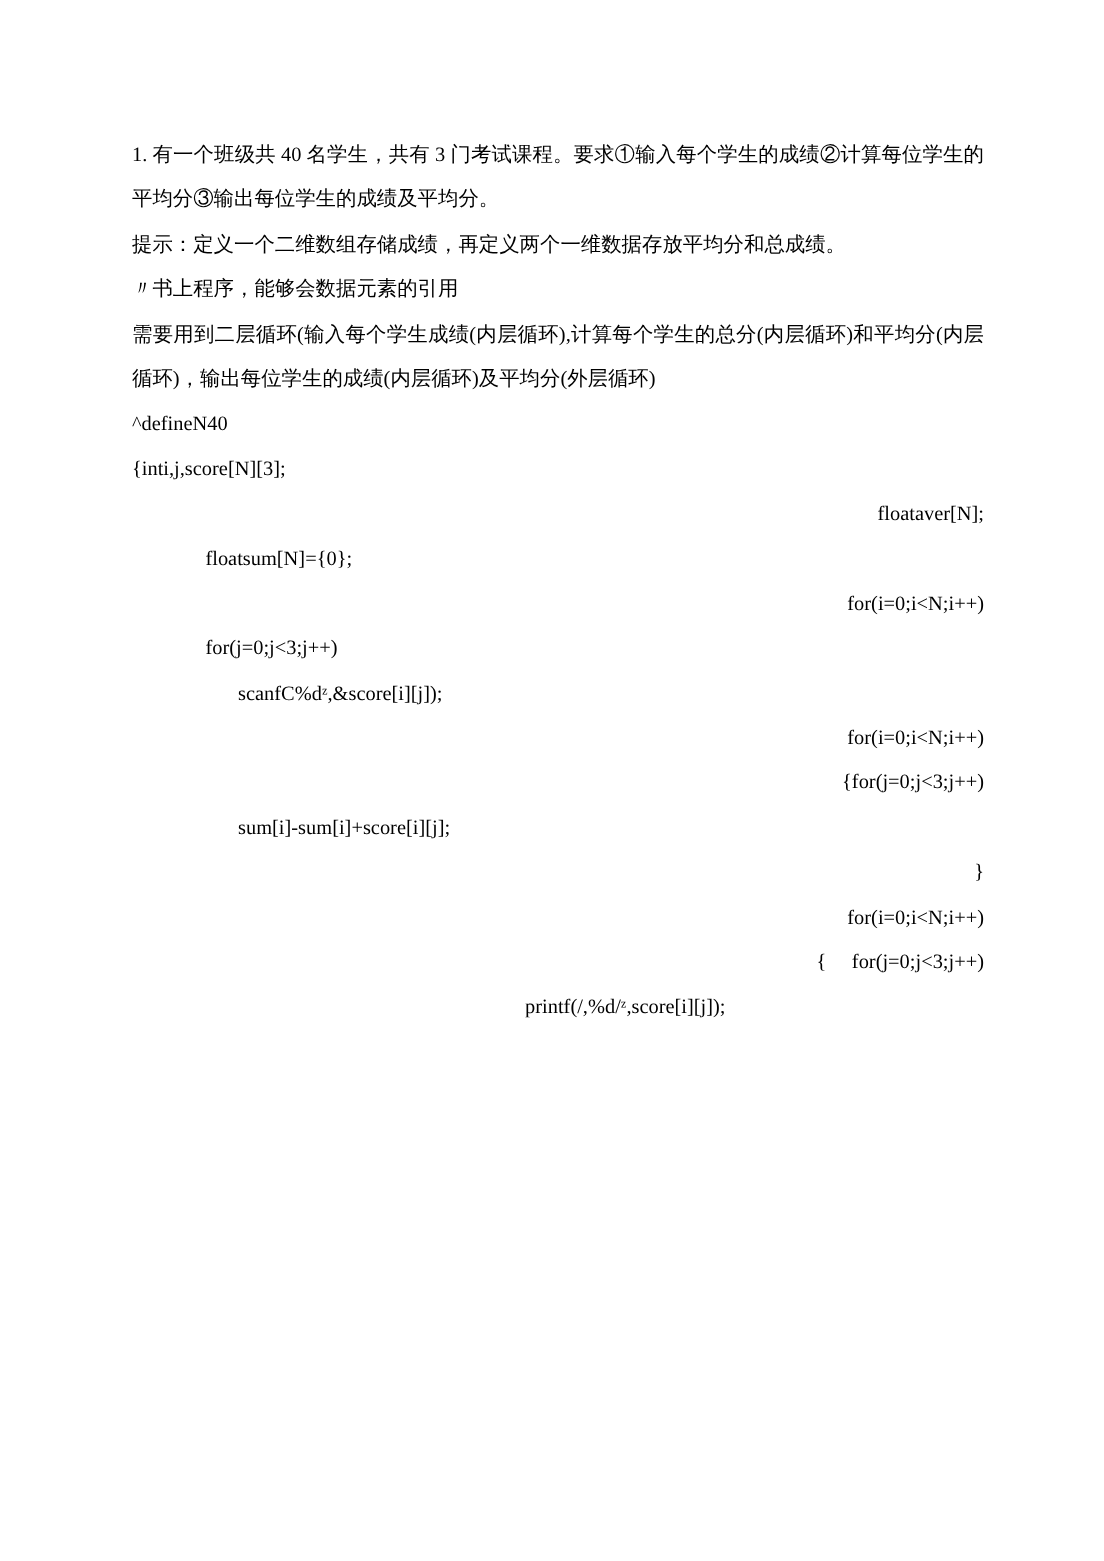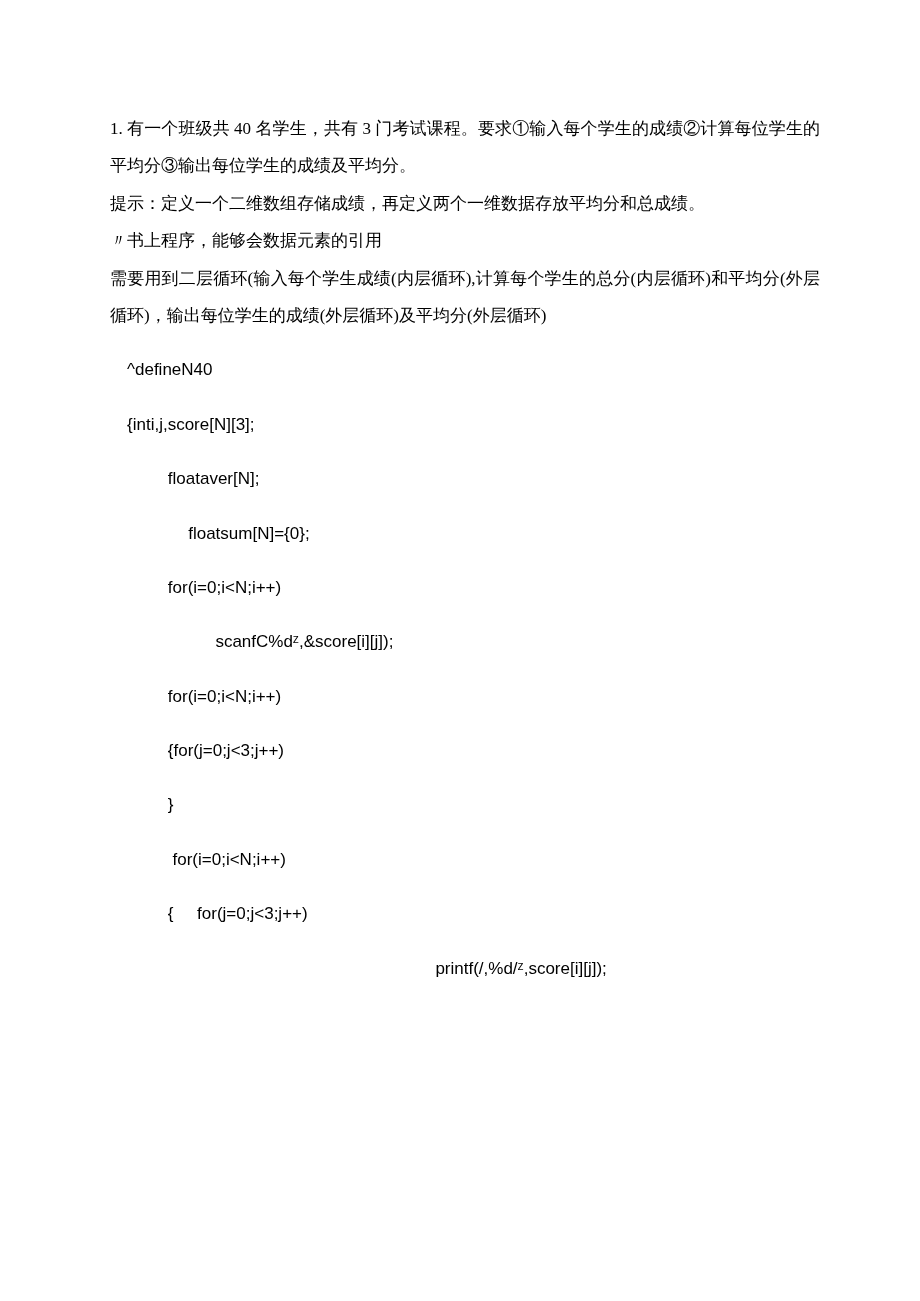--- a/index.html
+++ b/index.html
@@ -15,25 +15,25 @@
     width: 920px;
     min-height: 1301px;
     padding: 110px 100px 56px 110px;
     box-sizing: border-box;
   }
   .para {
     margin: 0;
     text-align: justify;
   }
   .code-line {
-    margin: 17px;
+    margin: 0;
     white-space: pre;
-    font-family: Liberation Sans, sans-serif;
+    font-family: Liberation Serif, serif;
   }
-  .in1 { padding-left: 2.4em; }
+  .in1 { padding-left: 2.4em; text-align: right; }
   .in2 { padding-left: 3.6em; }
   .in3 { padding-left: 5.2em; }
   .in4 { padding-left: 6.6em; text-align: center; }
 </style>
 </head>
 <body>
 
 <div class="page">
 
   <p class="para">
@@ -42,29 +42,31 @@
 
   <p class="para">
     <span>提示：定义一个二维数组存储成绩，再定义两个一维数据存放平均分和总成绩。</span>
   </p>
 
   <p class="para">
     <span>〃书上程序，能够会数据元素的引用</span>
   </p>
 
   <p class="para">
-    <span>需要用到二层循环(输入每个学生成绩(内层循环),计算每个学生的总分(内层循环)和平均分(外层循环)，输出每位学生的成绩(外层循环)及平均分(外层循环)</span>
+    <span>需要用到二层循环(输入每个学生成绩(内层循环),计算每个学生的总分(内层循环)和平均分(内层循环)，输出每位学生的成绩(内层循环)及平均分(外层循环)</span>
   </p>
 
   <p class="code-line">^defineN40</p>
   <p class="code-line">{inti,j,score[N][3];</p>
   <p class="code-line in1">floataver[N];</p>
   <p class="code-line in2">floatsum[N]={0};</p>
   <p class="code-line in1">for(i=0;i&lt;N;i++)</p>
+  <p class="code-line in2">for(j=0;j&lt;3;j++)</p>
   <p class="code-line in3">scanfC%dᶻ,&amp;score[i][j]);</p>
   <p class="code-line in1">for(i=0;i&lt;N;i++)</p>
   <p class="code-line in1">{for(j=0;j&lt;3;j++)</p>
+  <p class="code-line in3">sum[i]-sum[i]+score[i][j];</p>
   <p class="code-line in1">}</p>
   <p class="code-line in1"> for(i=0;i&lt;N;i++)</p>
   <p class="code-line in1">{     for(j=0;j&lt;3;j++)</p>
   <p class="code-line in4">printf(/,%d/ᶻ,score[i][j]);</p>
 
 </div>
 
 </body></html>

